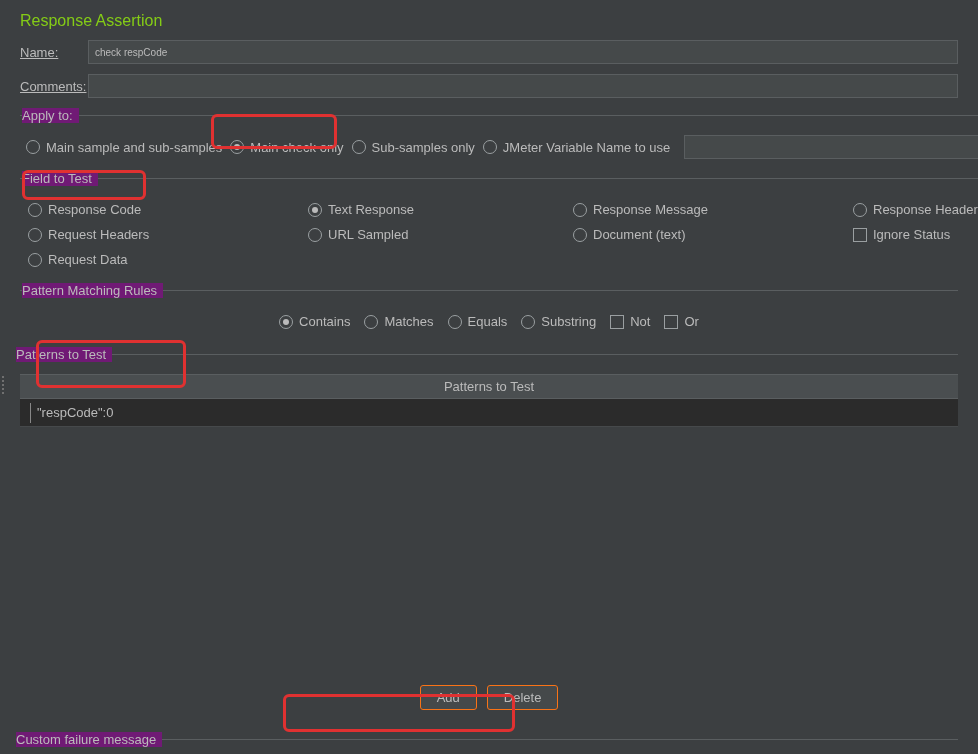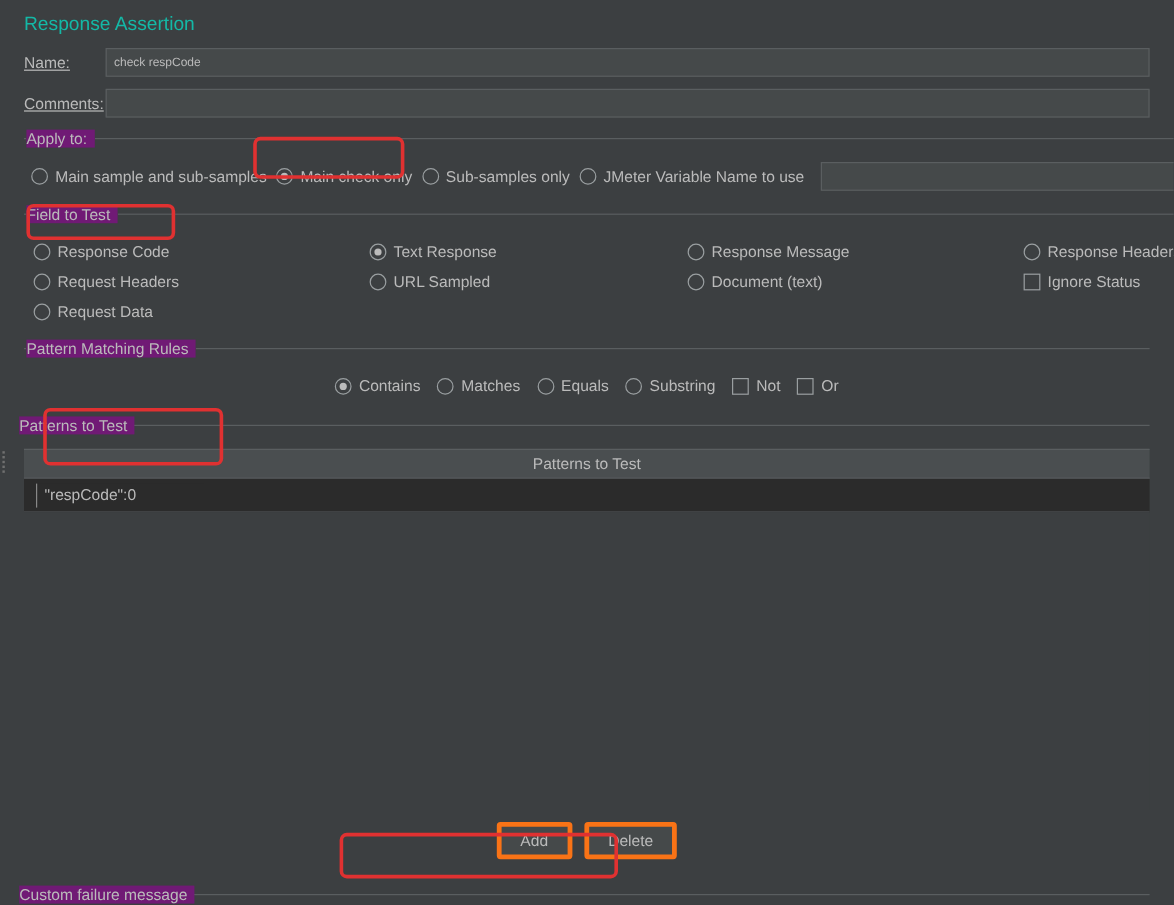--- a/index.html
+++ b/index.html
@@ -10,21 +10,21 @@
     font-size: 13px;
     width: 978px;
     height: 754px;
     overflow: hidden;
     position: relative;
   }
   .panel {
     padding: 0 20px 0 20px;
   }
   .title {
-    color: #14b8a6;
+    color: #84cc16;
     font-size: 16px;
     padding: 12px 0 10px 0;
   }
   .form-row {
     display: flex;
     align-items: center;
     margin-bottom: 10px;
   }
   .form-label {
     width: 68px;
@@ -134,21 +134,21 @@
     height: 248px;
   }
   .btn-row {
     display: flex;
     justify-content: center;
     gap: 10px;
     padding: 10px 0;
   }
   button.btn {
     background: #45494a;
-    border: 4px solid #f97316;
+    border: 1px solid #f97316;
     color: #bbbbbb;
     padding: 4px 16px;
     font-size: 13px;
     font-family: inherit;
     border-radius: 3px;
     cursor: pointer;
     text-align: center;
   }
   
   .annot {

